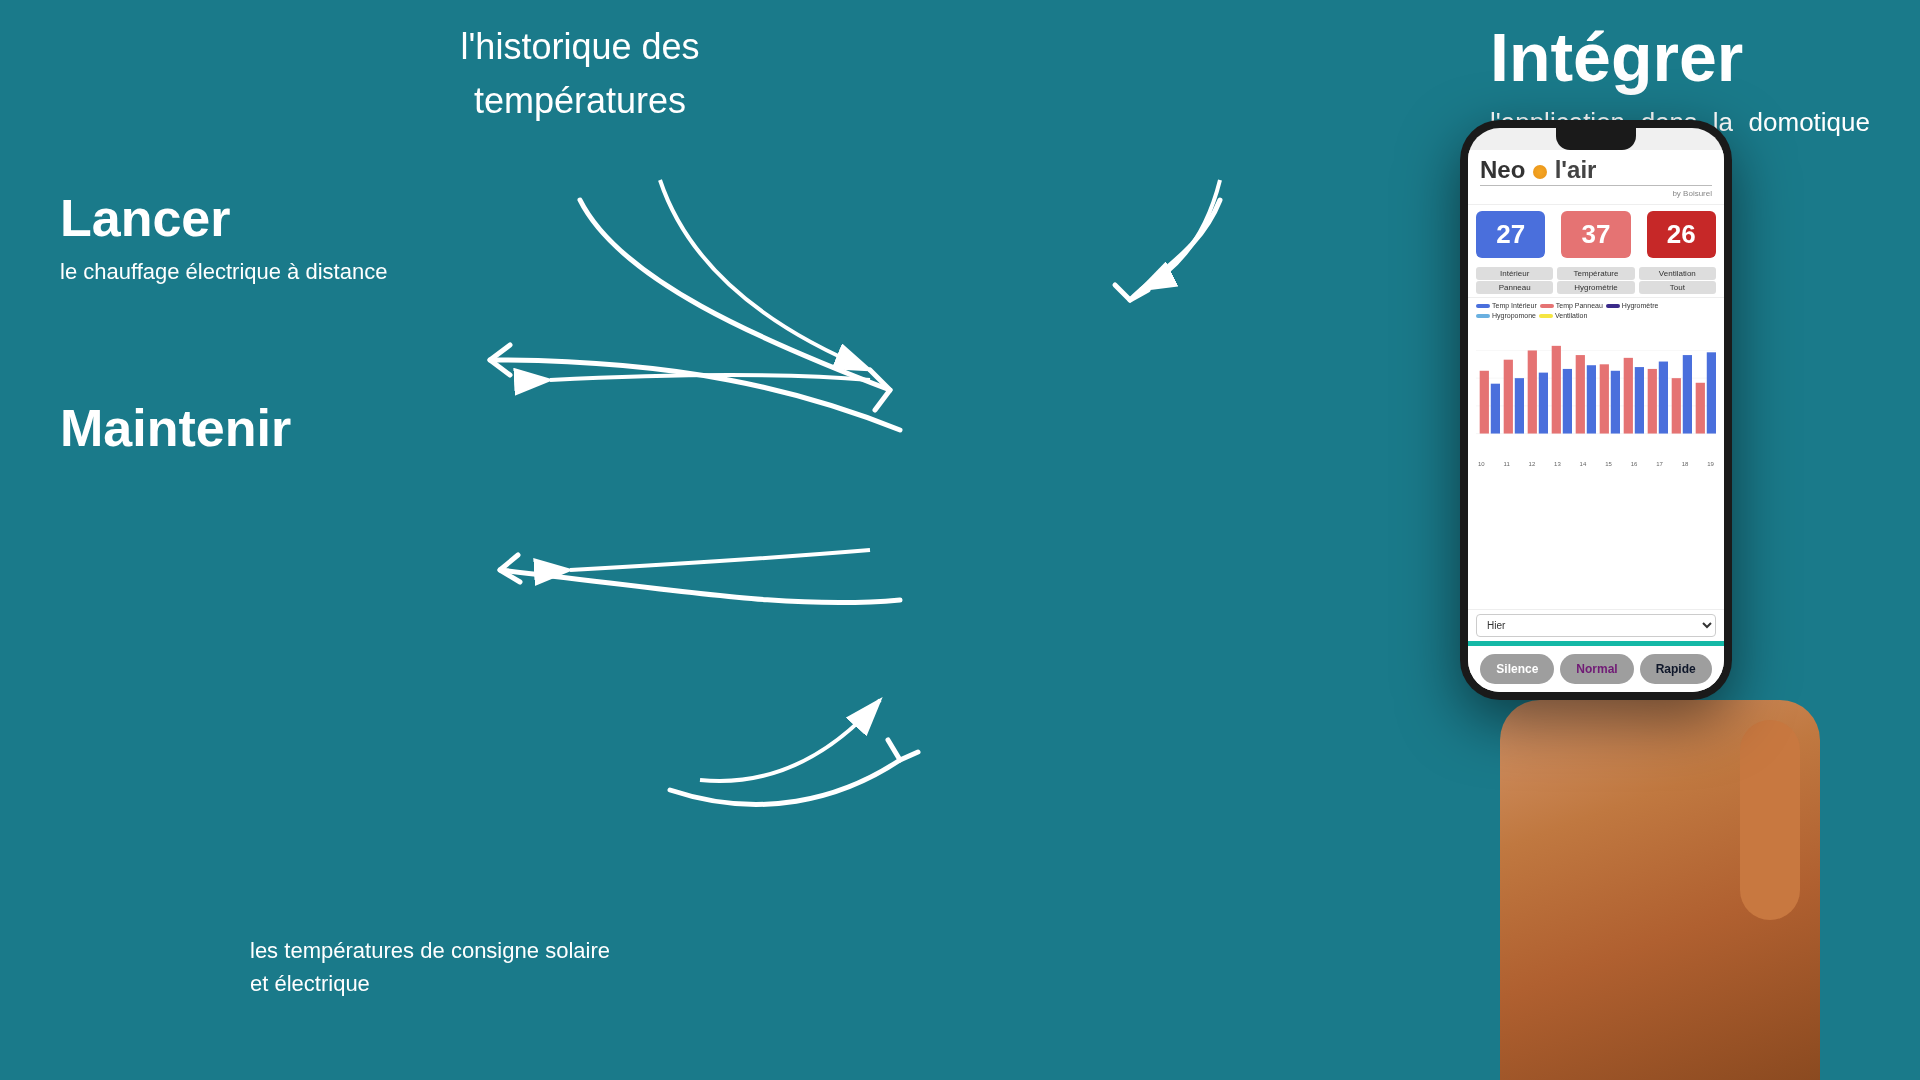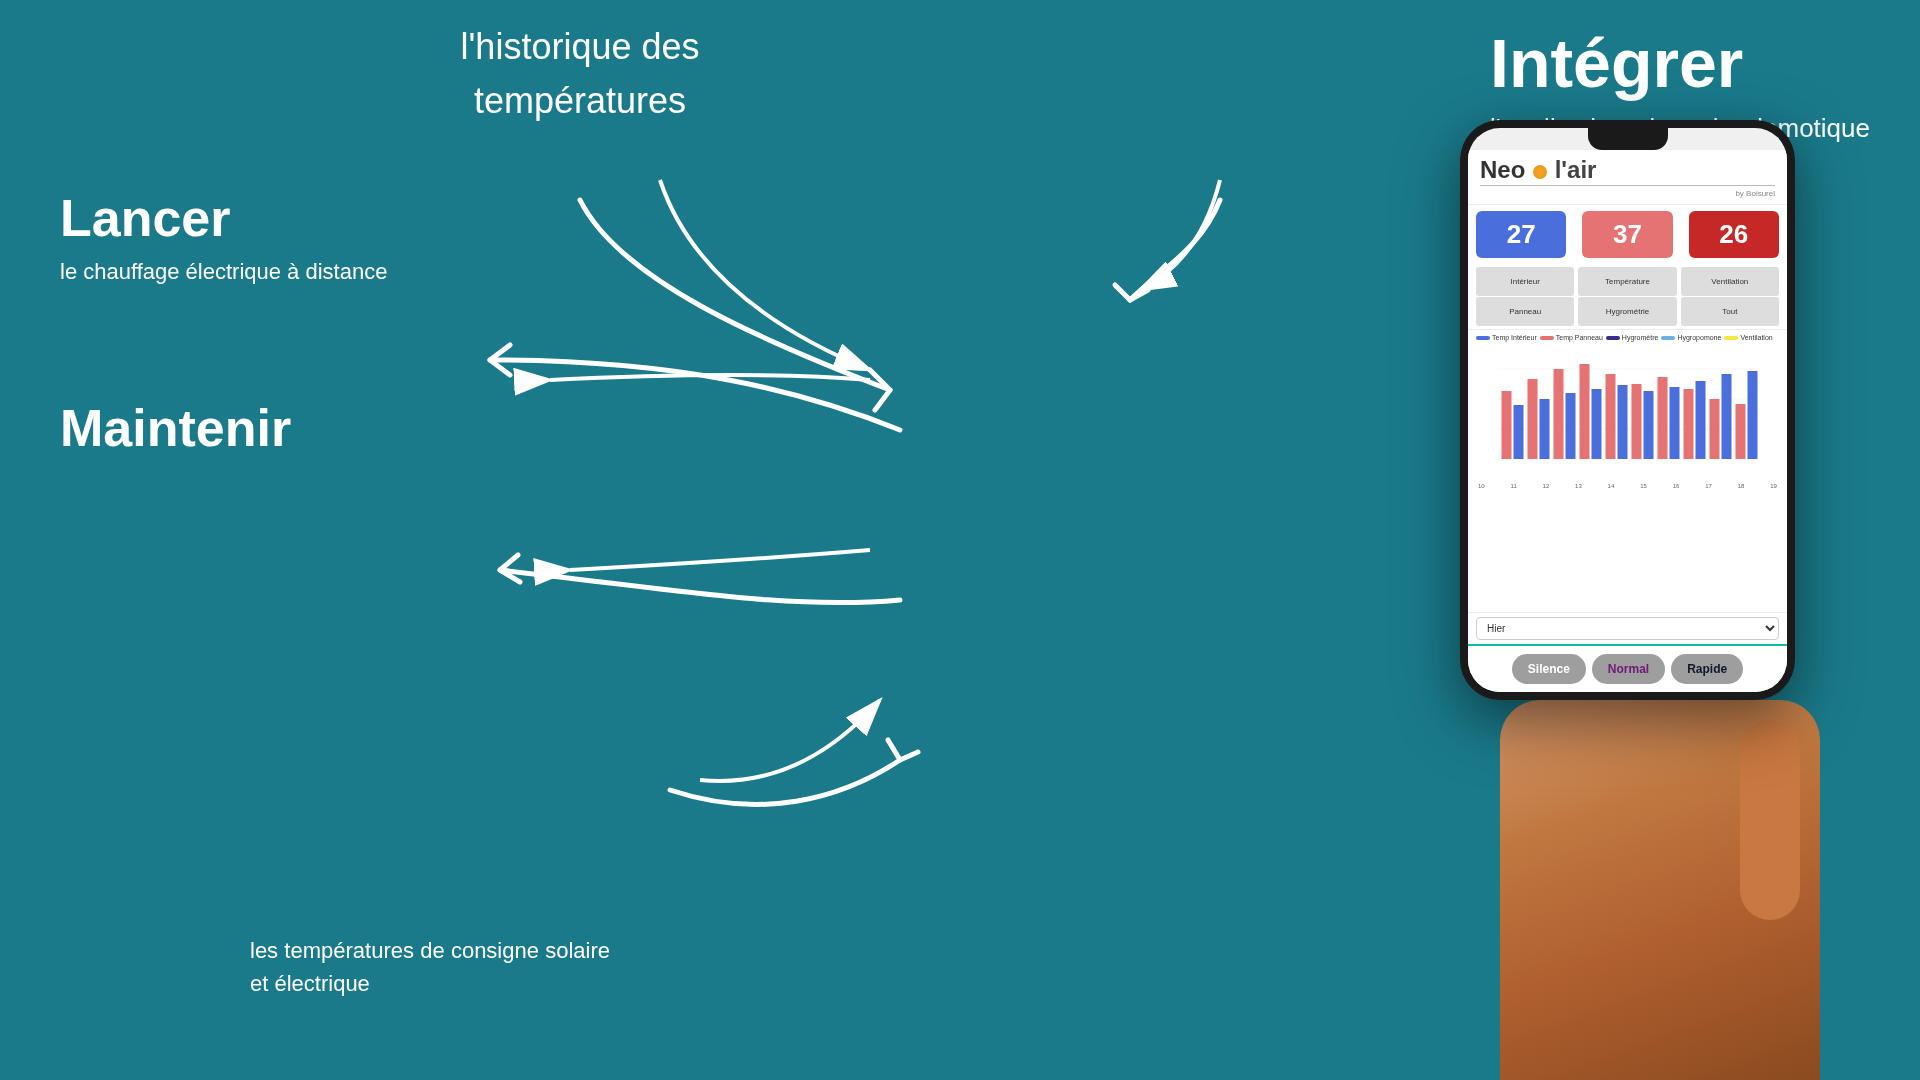--- a/index.html
+++ b/index.html
@@ -35,21 +35,21 @@
     
     .phone-container {
       position: absolute;
       right: 200px;
       top: 110px;
       width: 280px;
       height: 580px;
     }
 
     .phone-frame {
-      width: 335px;
+      width: 272px;
       height: 580px;
       background: #1a1a1a;
       border-radius: 40px;
       padding: 8px;
       box-shadow: 0 20px 60px rgba(0,0,0,0.5);
       position: relative;
       z-index: 10;
     }
 
     .phone-screen {
@@ -115,21 +115,21 @@
       flex: 1;
       text-align: center;
     }
 
     .stat-label-text {
       font-size: 8px;
       color: #333;
       display: block;
       background: #ddd;
       border-radius: 3px;
-      padding: 10px 2px;
+      padding: 2px 2px;
       margin: 1px 0;
     }
 
     
     .chart-legend {
       padding: 4px 8px;
       background: white;
       display: flex;
       flex-wrap: wrap;
       gap: 3px;
@@ -187,21 +187,21 @@
       color: #333;
     }
 
     
     .mode-buttons {
       background: white;
       padding: 8px;
       display: flex;
       gap: 6px;
       justify-content: center;
-      border-top: 2px solid #14b8a6;
+      border-top: 5px solid #14b8a6;
     }
 
     .mode-btn {
       padding: 8px 16px;
       border-radius: 20px;
       border: none;
       font-size: 12px;
       font-weight: 600;
       cursor: pointer;
     }
@@ -267,21 +267,21 @@
   <path d="M 900 760 L 888 740 M 900 760 L 918 752" fill="none" stroke="white" stroke-width="5" stroke-linecap="round"></path>
 
   <path d="M 1220 200 C 1200 250, 1160 270, 1130 300" fill="none" stroke="white" stroke-width="5" stroke-linecap="round"></path>
   <path d="M 1130 300 L 1115 285 M 1130 300 L 1148 290" fill="none" stroke="white" stroke-width="5" stroke-linecap="round"></path>
 </svg>
 
 <div class="feature-block" style="left: 430px; top: 20px;">
   <div class="feature-desc" style="text-align: center; font-size: 36px; max-width: 300px;">l'historique des températures</div>
 </div>
 
-<div class="feature-block" style="right: 50px; top: 26px; left: auto; max-width: 420px;">
+<div class="feature-block" style="right: 50px; top: 20px; left: auto; max-width: 420px;">
   <div class="feature-title" style="font-size: 68px;">Intégrer</div>
   <div class="feature-desc" style="font-size: 26px; max-width: 380px; text-align: justify;">l'application dans la domotique existante</div>
 </div>
 
 <div class="feature-block" style="left: 60px; top: 190px;">
   <div class="feature-title">Lancer</div>
   <div class="feature-desc">le chauffage électrique à distance</div>
 </div>
 
 <div class="feature-block" style="left: 60px; top: 400px;">

